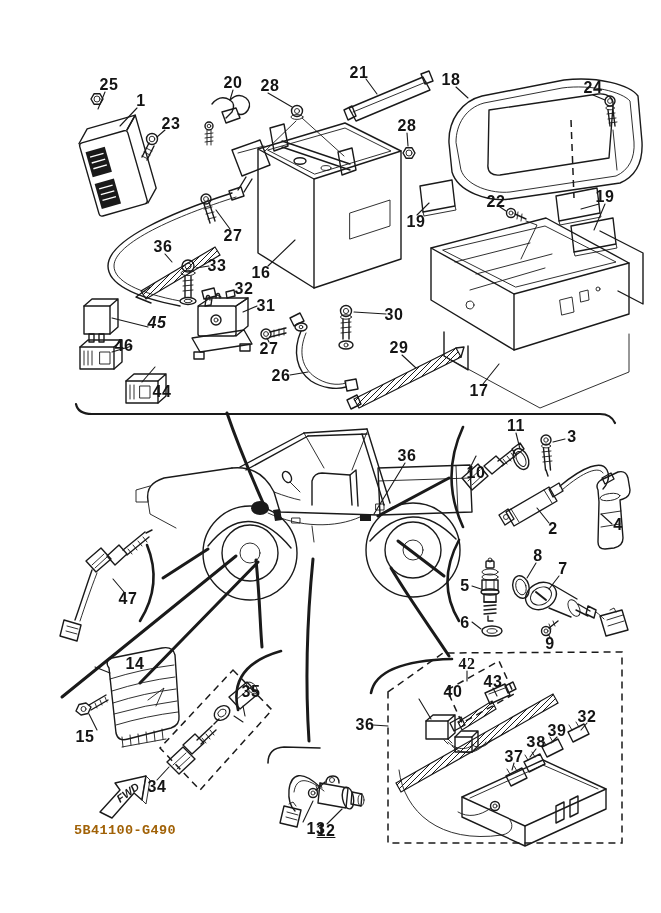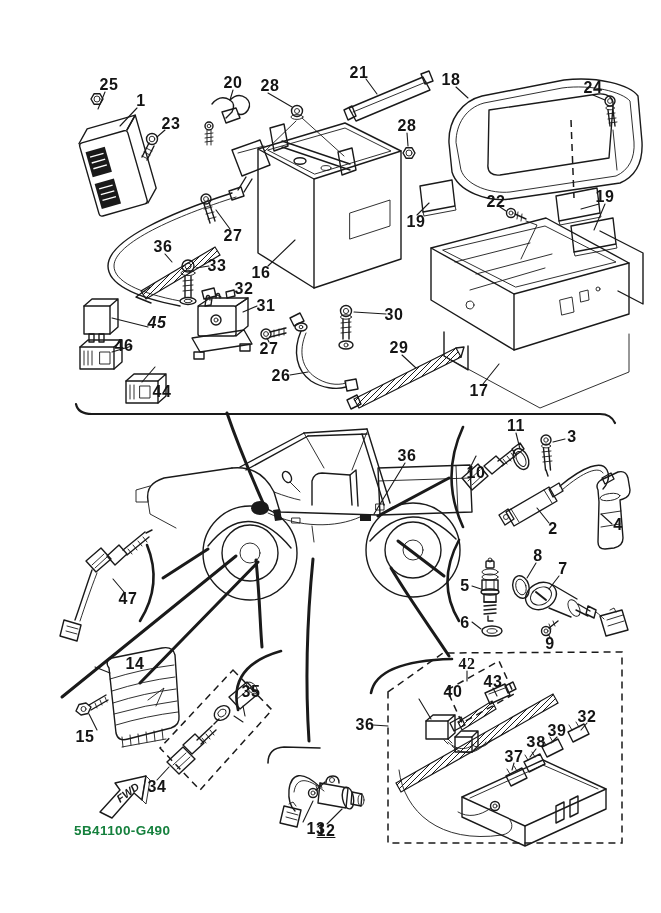--- a/index.html
+++ b/index.html
@@ -18,21 +18,21 @@
   .blk { fill:#1a1a1a; stroke:none; }
   .wht { fill:none; stroke:#ffffff; stroke-width:1.4; }
   .hatchfill { fill:url(#hatch); stroke:#1a1a1a; stroke-width:1.2; }
   .callout {
     position:absolute; transform:translate(-50%,-50%);
     font-size:16px; font-weight:700; color:#141414; letter-spacing:0.5px;
     white-space:nowrap; line-height:1;
   }
   .part-code {
     position:absolute; left:74px; top:823px;
-    font-size:13.5px; font-weight:700; color:#15803d; letter-spacing:0.4px;
+    font-size:13.5px; font-weight:700; color:#a16207; letter-spacing:0.4px;font-family:Liberation Mono, monospace;
   }
   .fwdtext { font-size:11px; font-weight:700; font-style:italic; fill:#1a1a1a; }
 </style>
 </head>
 <body>
 
 <div class="page">
 
 <svg class="art" width="661" height="913" viewBox="0 0 661 913" xmlns="http://www.w3.org/2000/svg">
   <defs>

